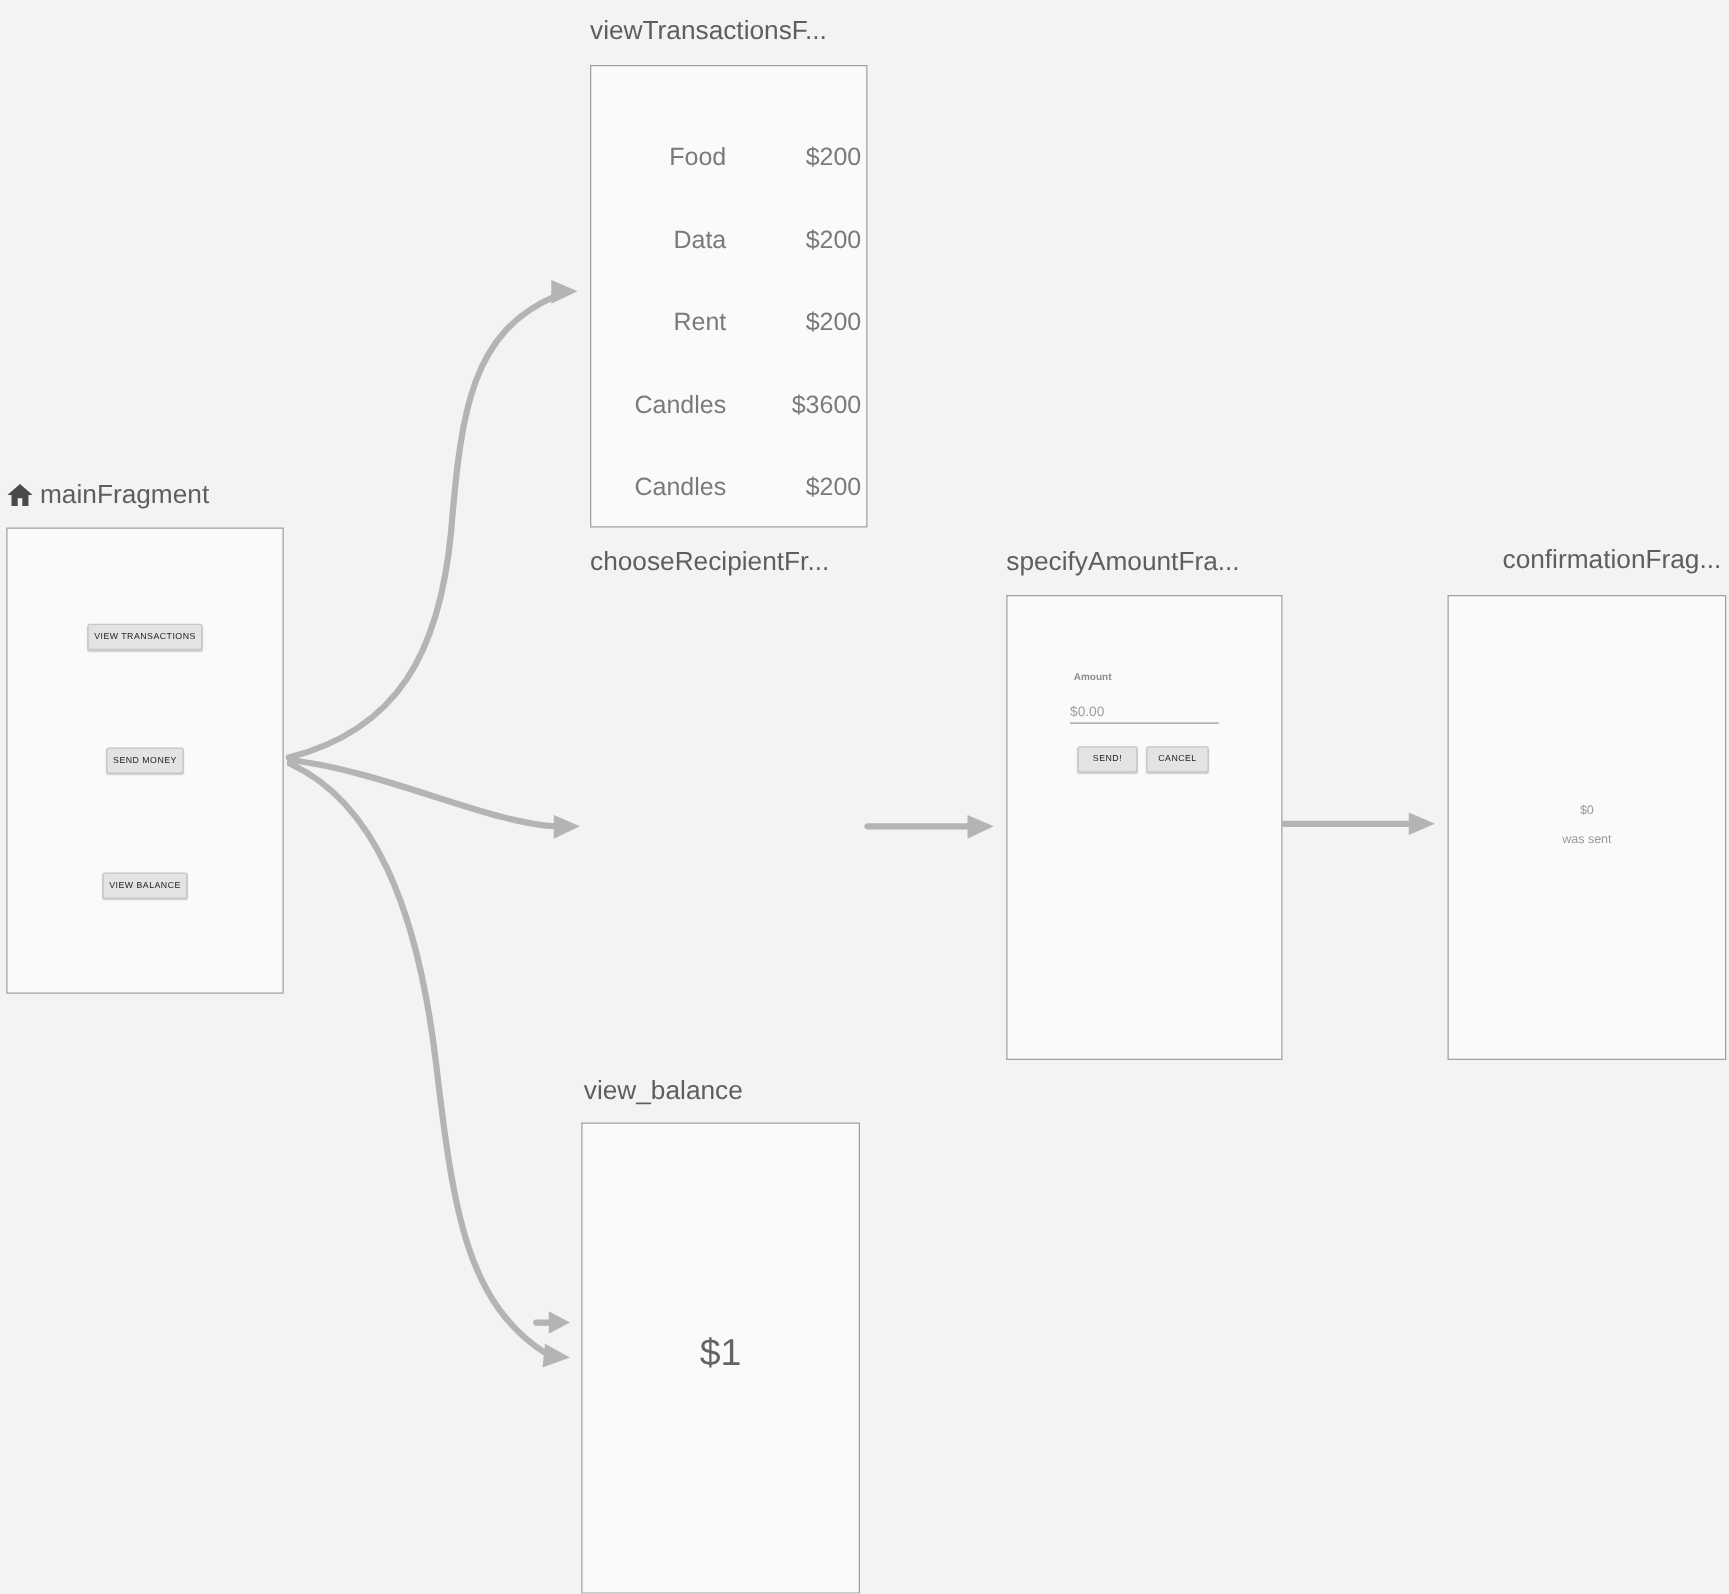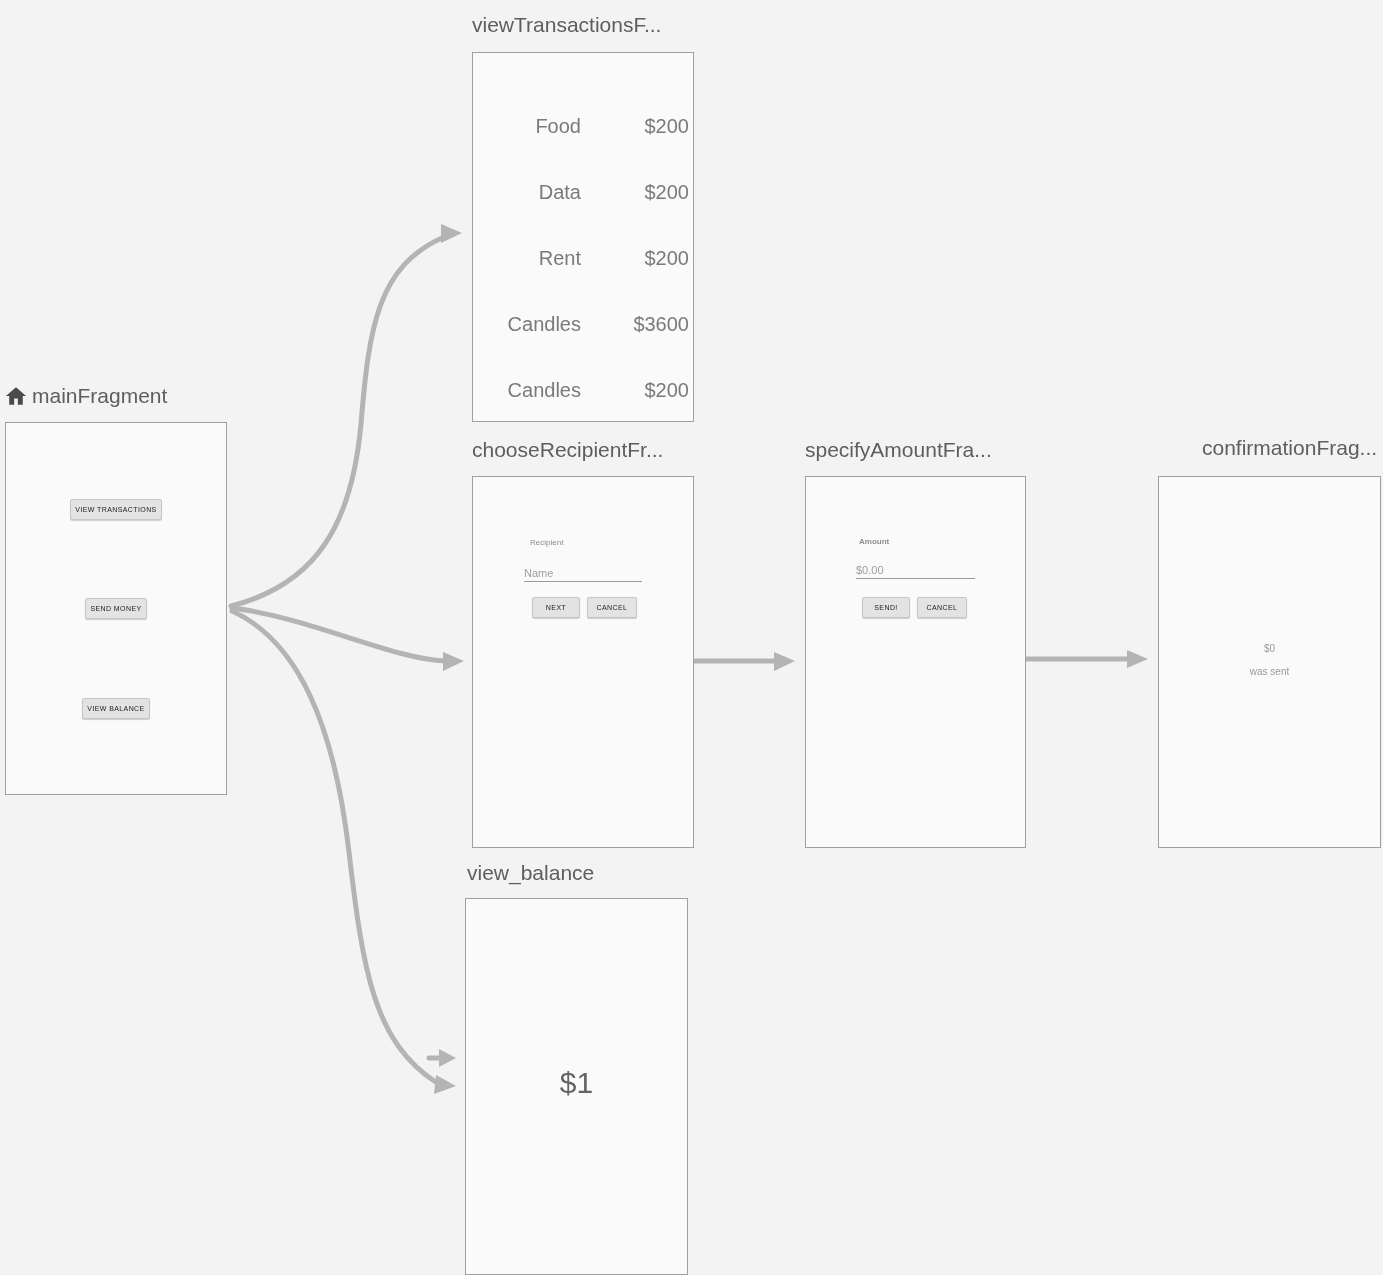--- a/index.html
+++ b/index.html
@@ -107,26 +107,20 @@
       <div class="t-row">
         <span class="t-label">Candles</span>
         <span class="t-amount">$200</span>
       </div>
     </div>
   </div>
 
   <div class="frag-title" style="left:472px; top:438px;">
     <span>chooseRecipientFr...</span>
   </div>
-  <div class="card" style="left:472px; top:476px; width:222px; height:372px;">
-    <div class="field-label" style="left:57px; top:61px;">Recipient</div>
-    <input class="pv-input" style="left: 51px; top: 88px; width: 118px;" placeholder="Name">
-    <div class="small-btn" style="left:59px; top:120px; width:48px; height:21px;">NEXT</div>
-    <div class="small-btn" style="left:114px; top:120px; width:50px; height:21px;">CANCEL</div>
-  </div>
 
   <div class="frag-title" style="left:805px; top:438px;">
     <span>specifyAmountFra...</span>
   </div>
   <div class="card" style="left:805px; top:476px; width:221px; height:372px;">
     <div class="field-label" style="left:53px; top:60px;font-weight:bold;">Amount</div>
     <input class="pv-input" style="left: 50px; top: 85px; width: 119px;" placeholder="$0.00">
     <div class="small-btn" style="left:56px; top:120px; width:48px; height:21px;">SEND!</div>
     <div class="small-btn" style="left:111px; top:120px; width:50px; height:21px;">CANCEL</div>
   </div>

